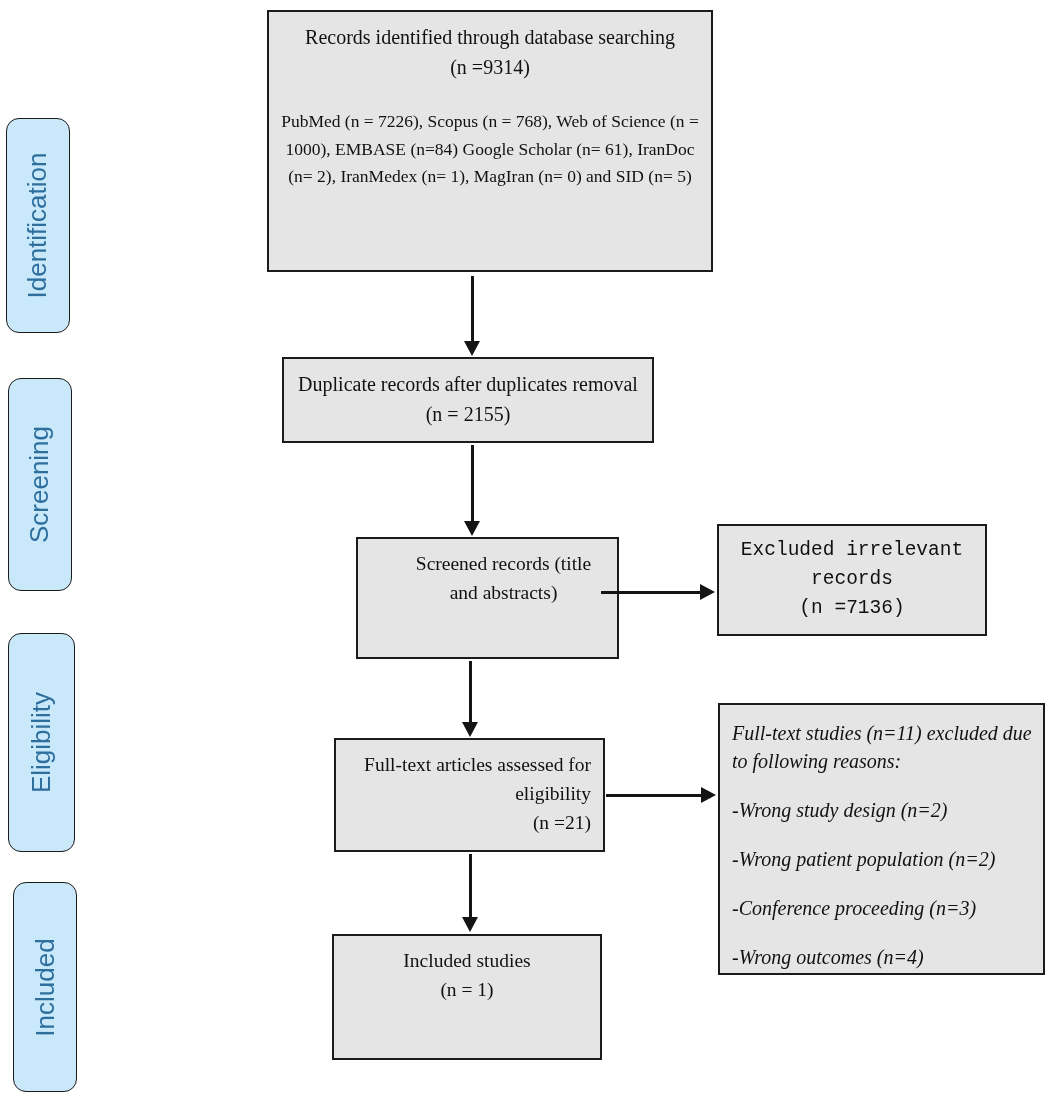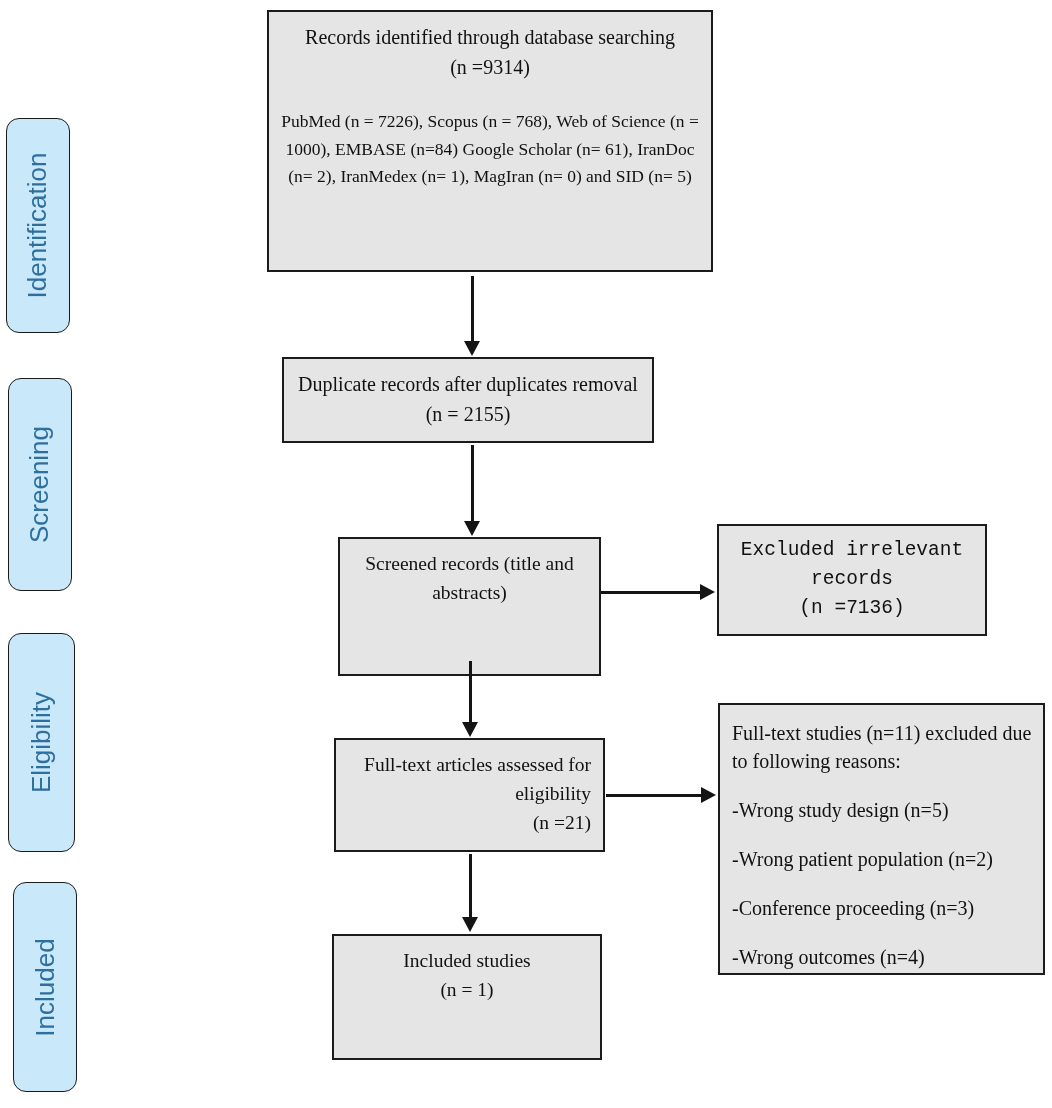--- a/index.html
+++ b/index.html
@@ -20,21 +20,21 @@
   
   .box {
     position:absolute; background:#e5e5e5; border:2px solid #1b1b1b;
     box-sizing:border-box; text-align:center;
   }
   .box .inner { padding:10px 12px 0 12px; }
   .t20 { font-size:20px; line-height:30px; }
   .t19 { font-size:19.5px; line-height:29px; }
   .detail { font-size:17.5px; line-height:27.5px; margin-top:26px; }
   .reasons-box .inner { text-align:left; padding:14px 10px 0 12px; }
-  .reason-line { font-size:20px; line-height:28px; }
+  .reason-line { font-size:20px; line-height:28px;font-style:italic; }
   .reason-item { margin-top:21px; }
   
   .vline { position:absolute; width:2.6px; background:#141414; }
   .hline { position:absolute; height:2.6px; background:#141414; }
   .head-down {
     position:absolute; width:0; height:0;
     border-left:8px solid transparent; border-right:8px solid transparent;
     border-top:15px solid #141414;
   }
   .head-right {
@@ -75,21 +75,21 @@
   <div class="box" style="left:282px; top:357px; width:372px; height:86px;text-align:center;">
     <div class="inner">
       <div class="t20">Duplicate records after duplicates removal</div>
       <div class="t20">(n = 2155)</div>
     </div>
   </div>
 
   <div class="vline" style="left:471px; top:445px; height:78px;"></div>
   <div class="head-down" style="left:464px; top:521px;"></div>
 
-  <div class="box" style="left:338px; top:537px; width:263px; height:139px;">
+  <div class="box" style="left:356px; top:537px; width:263px; height:122px;padding-left:32px;">
     <div class="inner">
       <div class="t19">Screened records (title and abstracts)</div>
     </div>
   </div>
 
   <div class="hline" style="left:601px; top:591px; width:101px;"></div>
   <div class="head-right" style="left:700px; top:584px;"></div>
 
   <div class="box" style="left:717px; top:524px; width:270px; height:112px;font-family:Liberation Mono, monospace;">
     <div class="inner">
@@ -107,21 +107,21 @@
       <div class="t19">(n =21)</div>
     </div>
   </div>
 
   <div class="hline" style="left:606px; top:794px; width:97px;"></div>
   <div class="head-right" style="left:701px; top:787px;"></div>
 
   <div class="box reasons-box" style="left:718px; top:703px; width:327px; height:272px;">
     <div class="inner">
       <div class="reason-line">Full-text studies (n=11) excluded due to following reasons:</div>
-      <div class="reason-line reason-item">-Wrong study design (n=5)</div>
+      <div class="reason-line reason-item">-Wrong study design (n=2)</div>
       <div class="reason-line reason-item">-Wrong patient population (n=2)</div>
       <div class="reason-line reason-item">-Conference proceeding (n=3)</div>
       <div class="reason-line reason-item">-Wrong outcomes (n=4)</div>
     </div>
   </div>
 
   <div class="vline" style="left:469px; top:854px; height:65px;"></div>
   <div class="head-down" style="left:462px; top:917px;"></div>
 
   <div class="box" style="left:332px; top:934px; width:270px; height:126px;">

